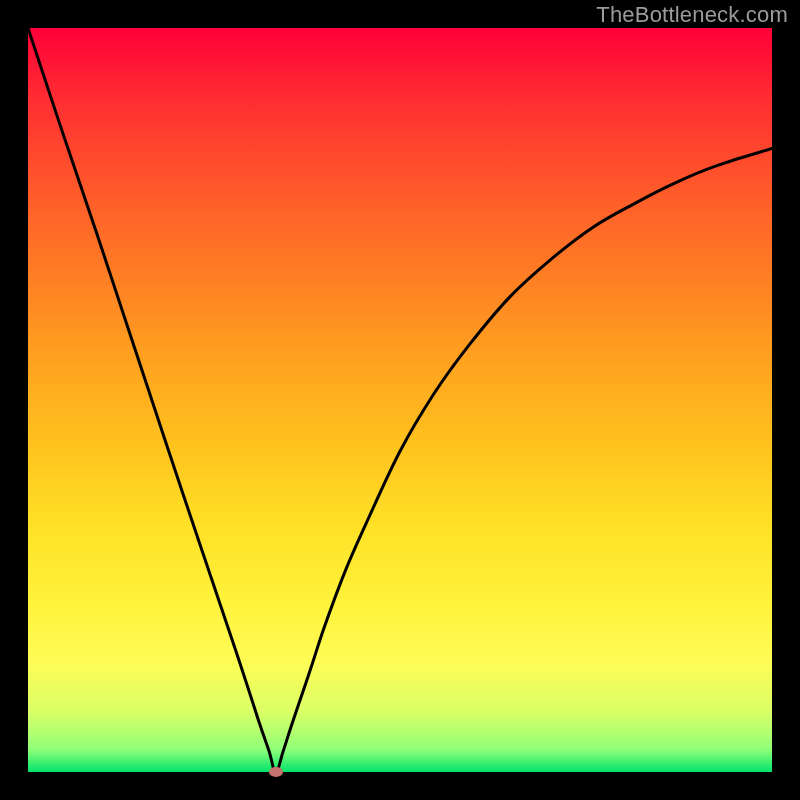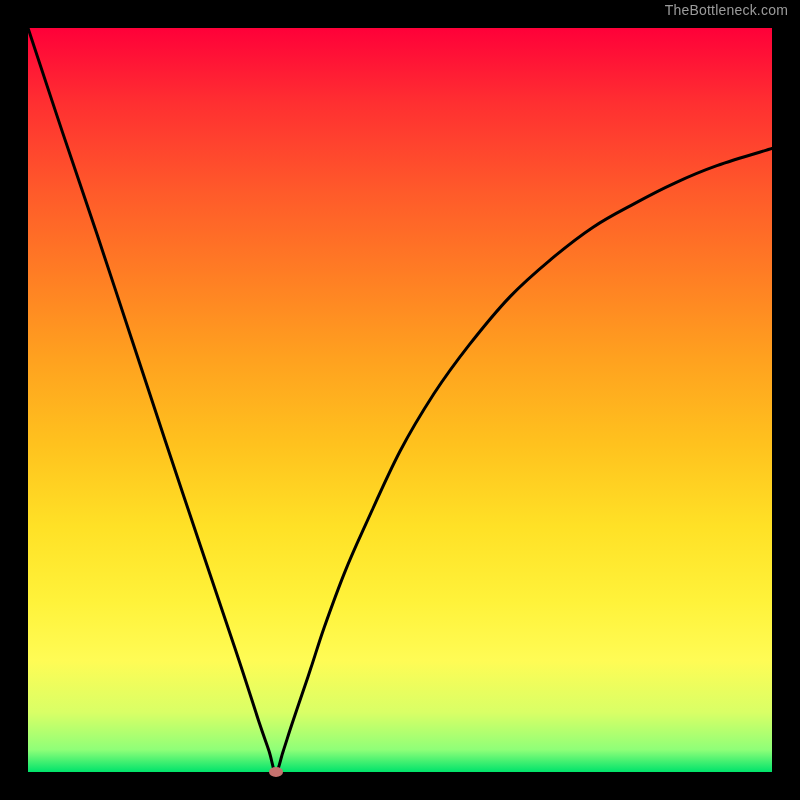--- a/index.html
+++ b/index.html
@@ -15,21 +15,21 @@
     position: relative;
     width: 800px;
     height: 800px;
     background: #000;
   }
   .watermark {
     position: absolute;
     top: 2px;
     right: 12px;
     color: #9b9b9b;
-    font-size: 14px;
+    font-size: 22px;
     font-weight: 500;
     letter-spacing: 0.2px;
     user-select: none;
   }
   .plot-area {
     position: absolute;
     left: 28px;
     top: 28px;
     width: 744px;
     height: 744px;

